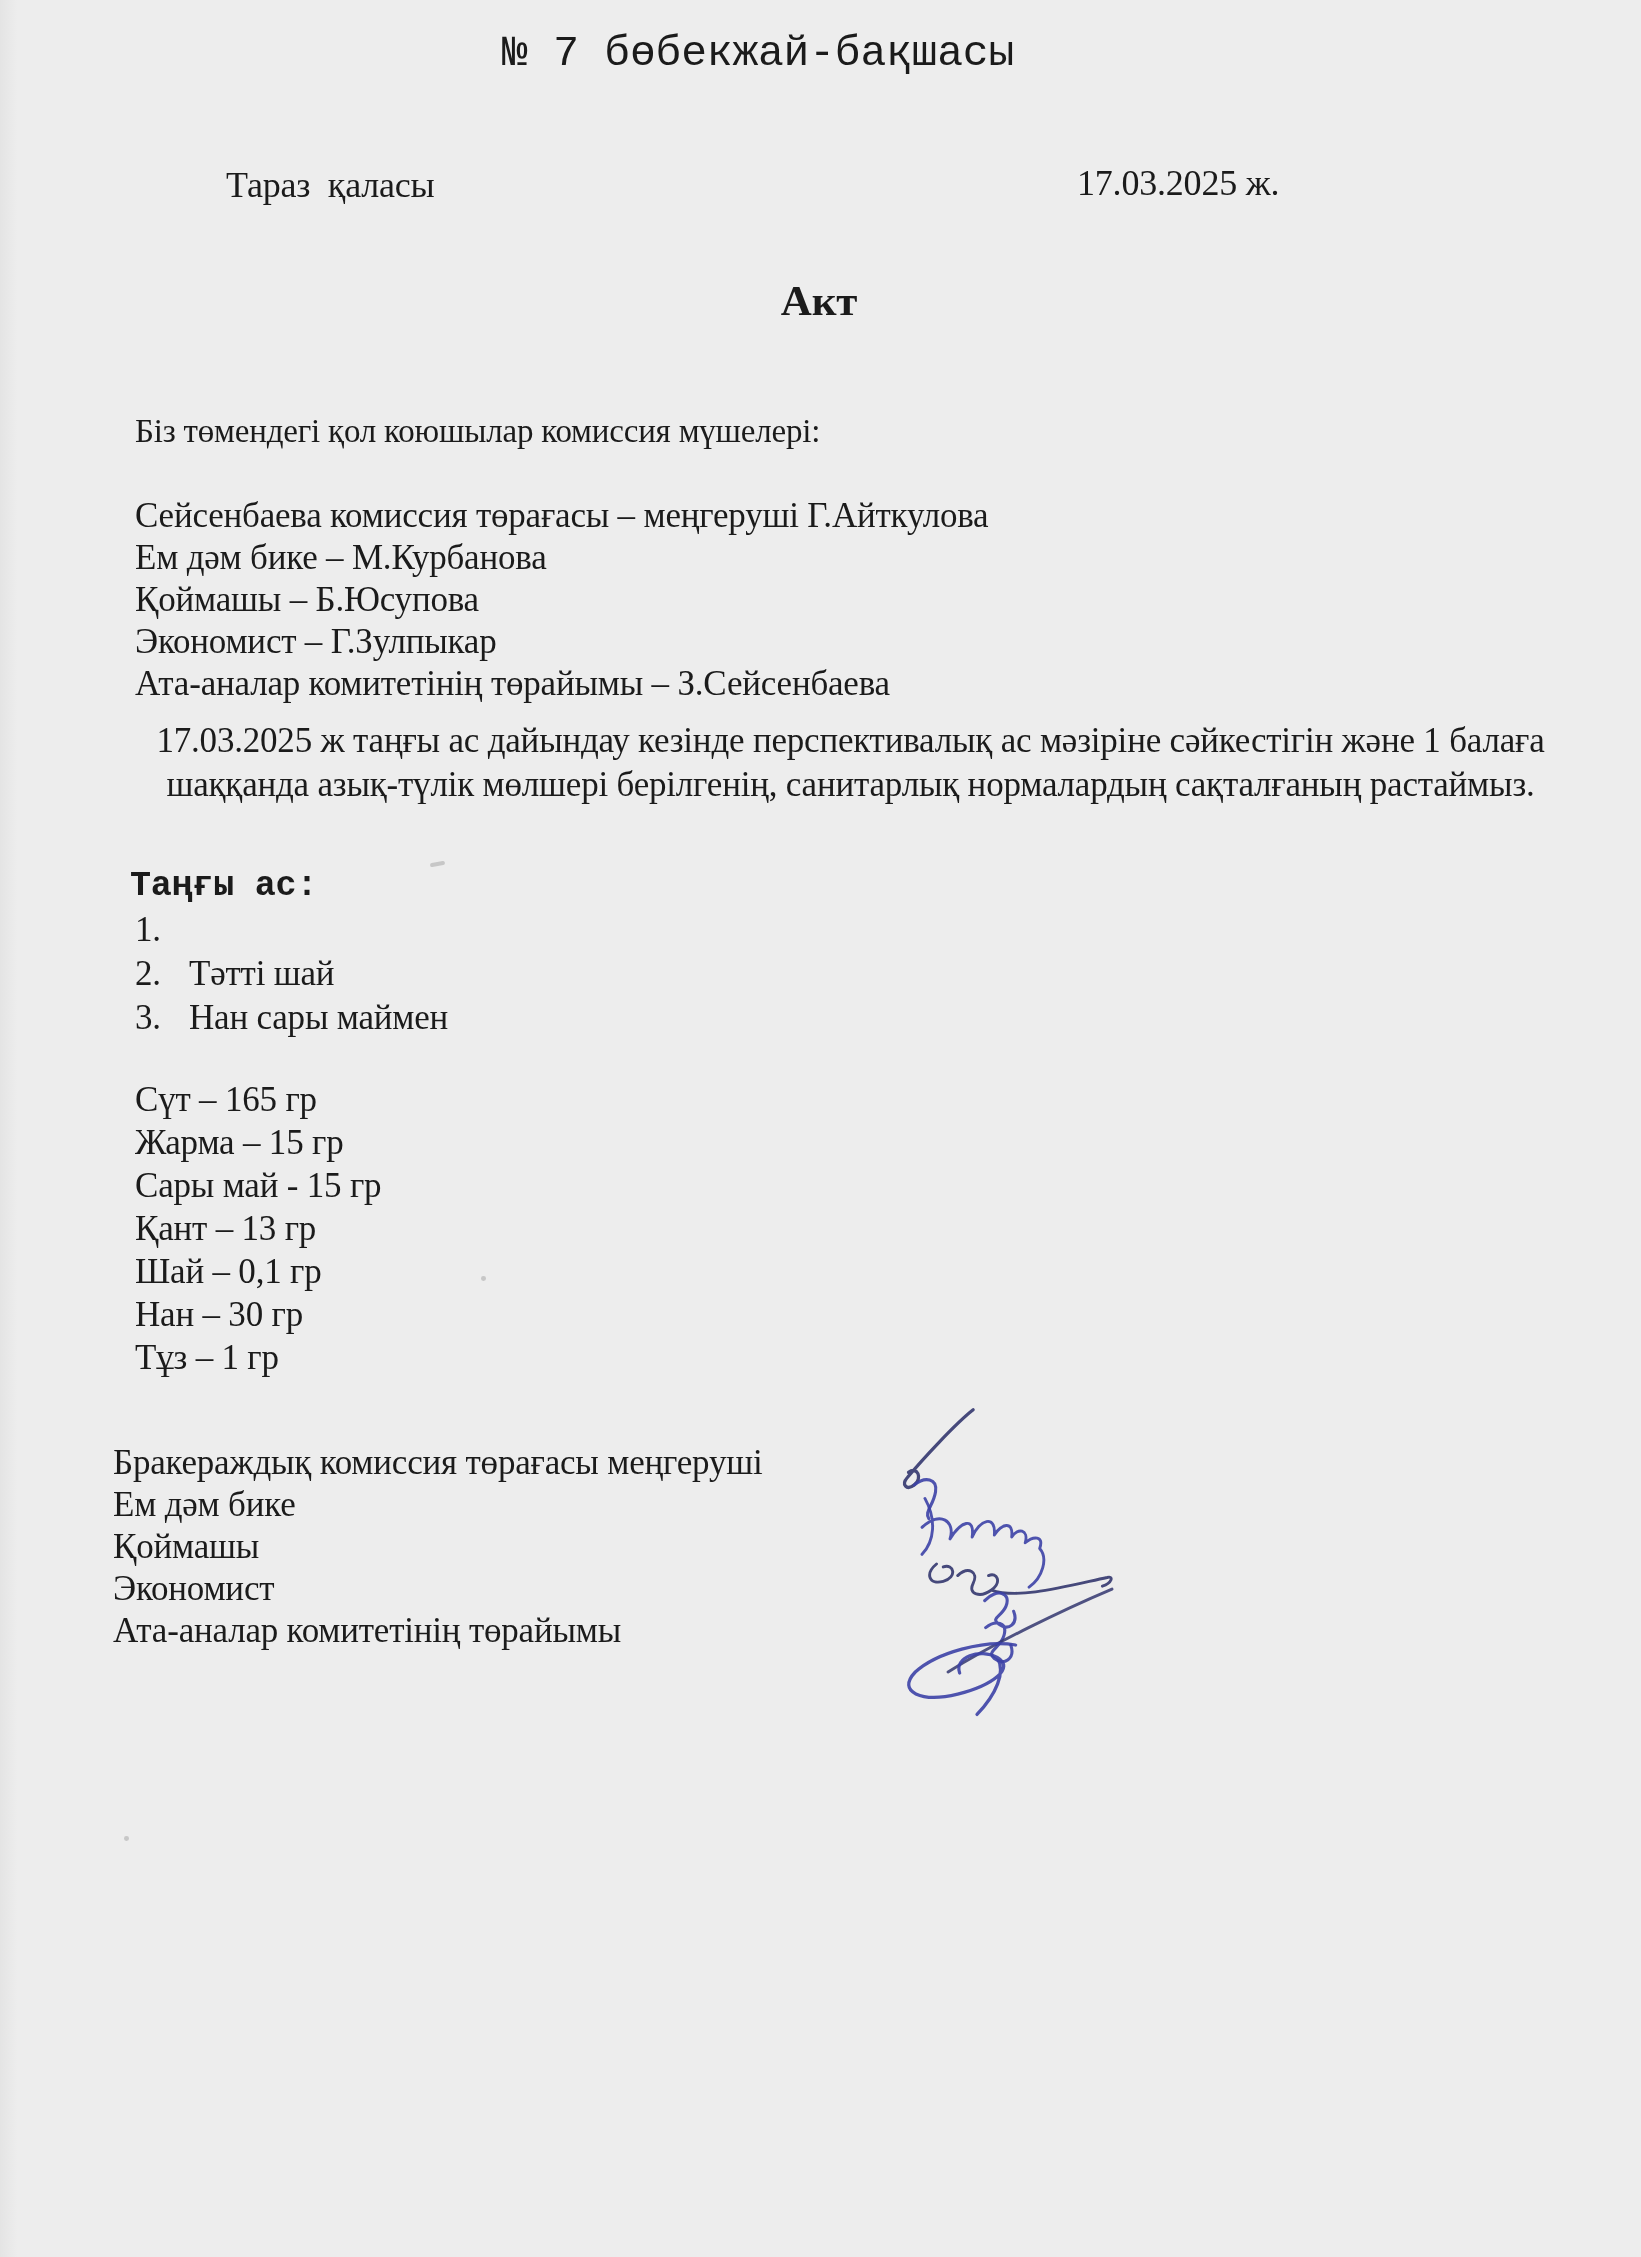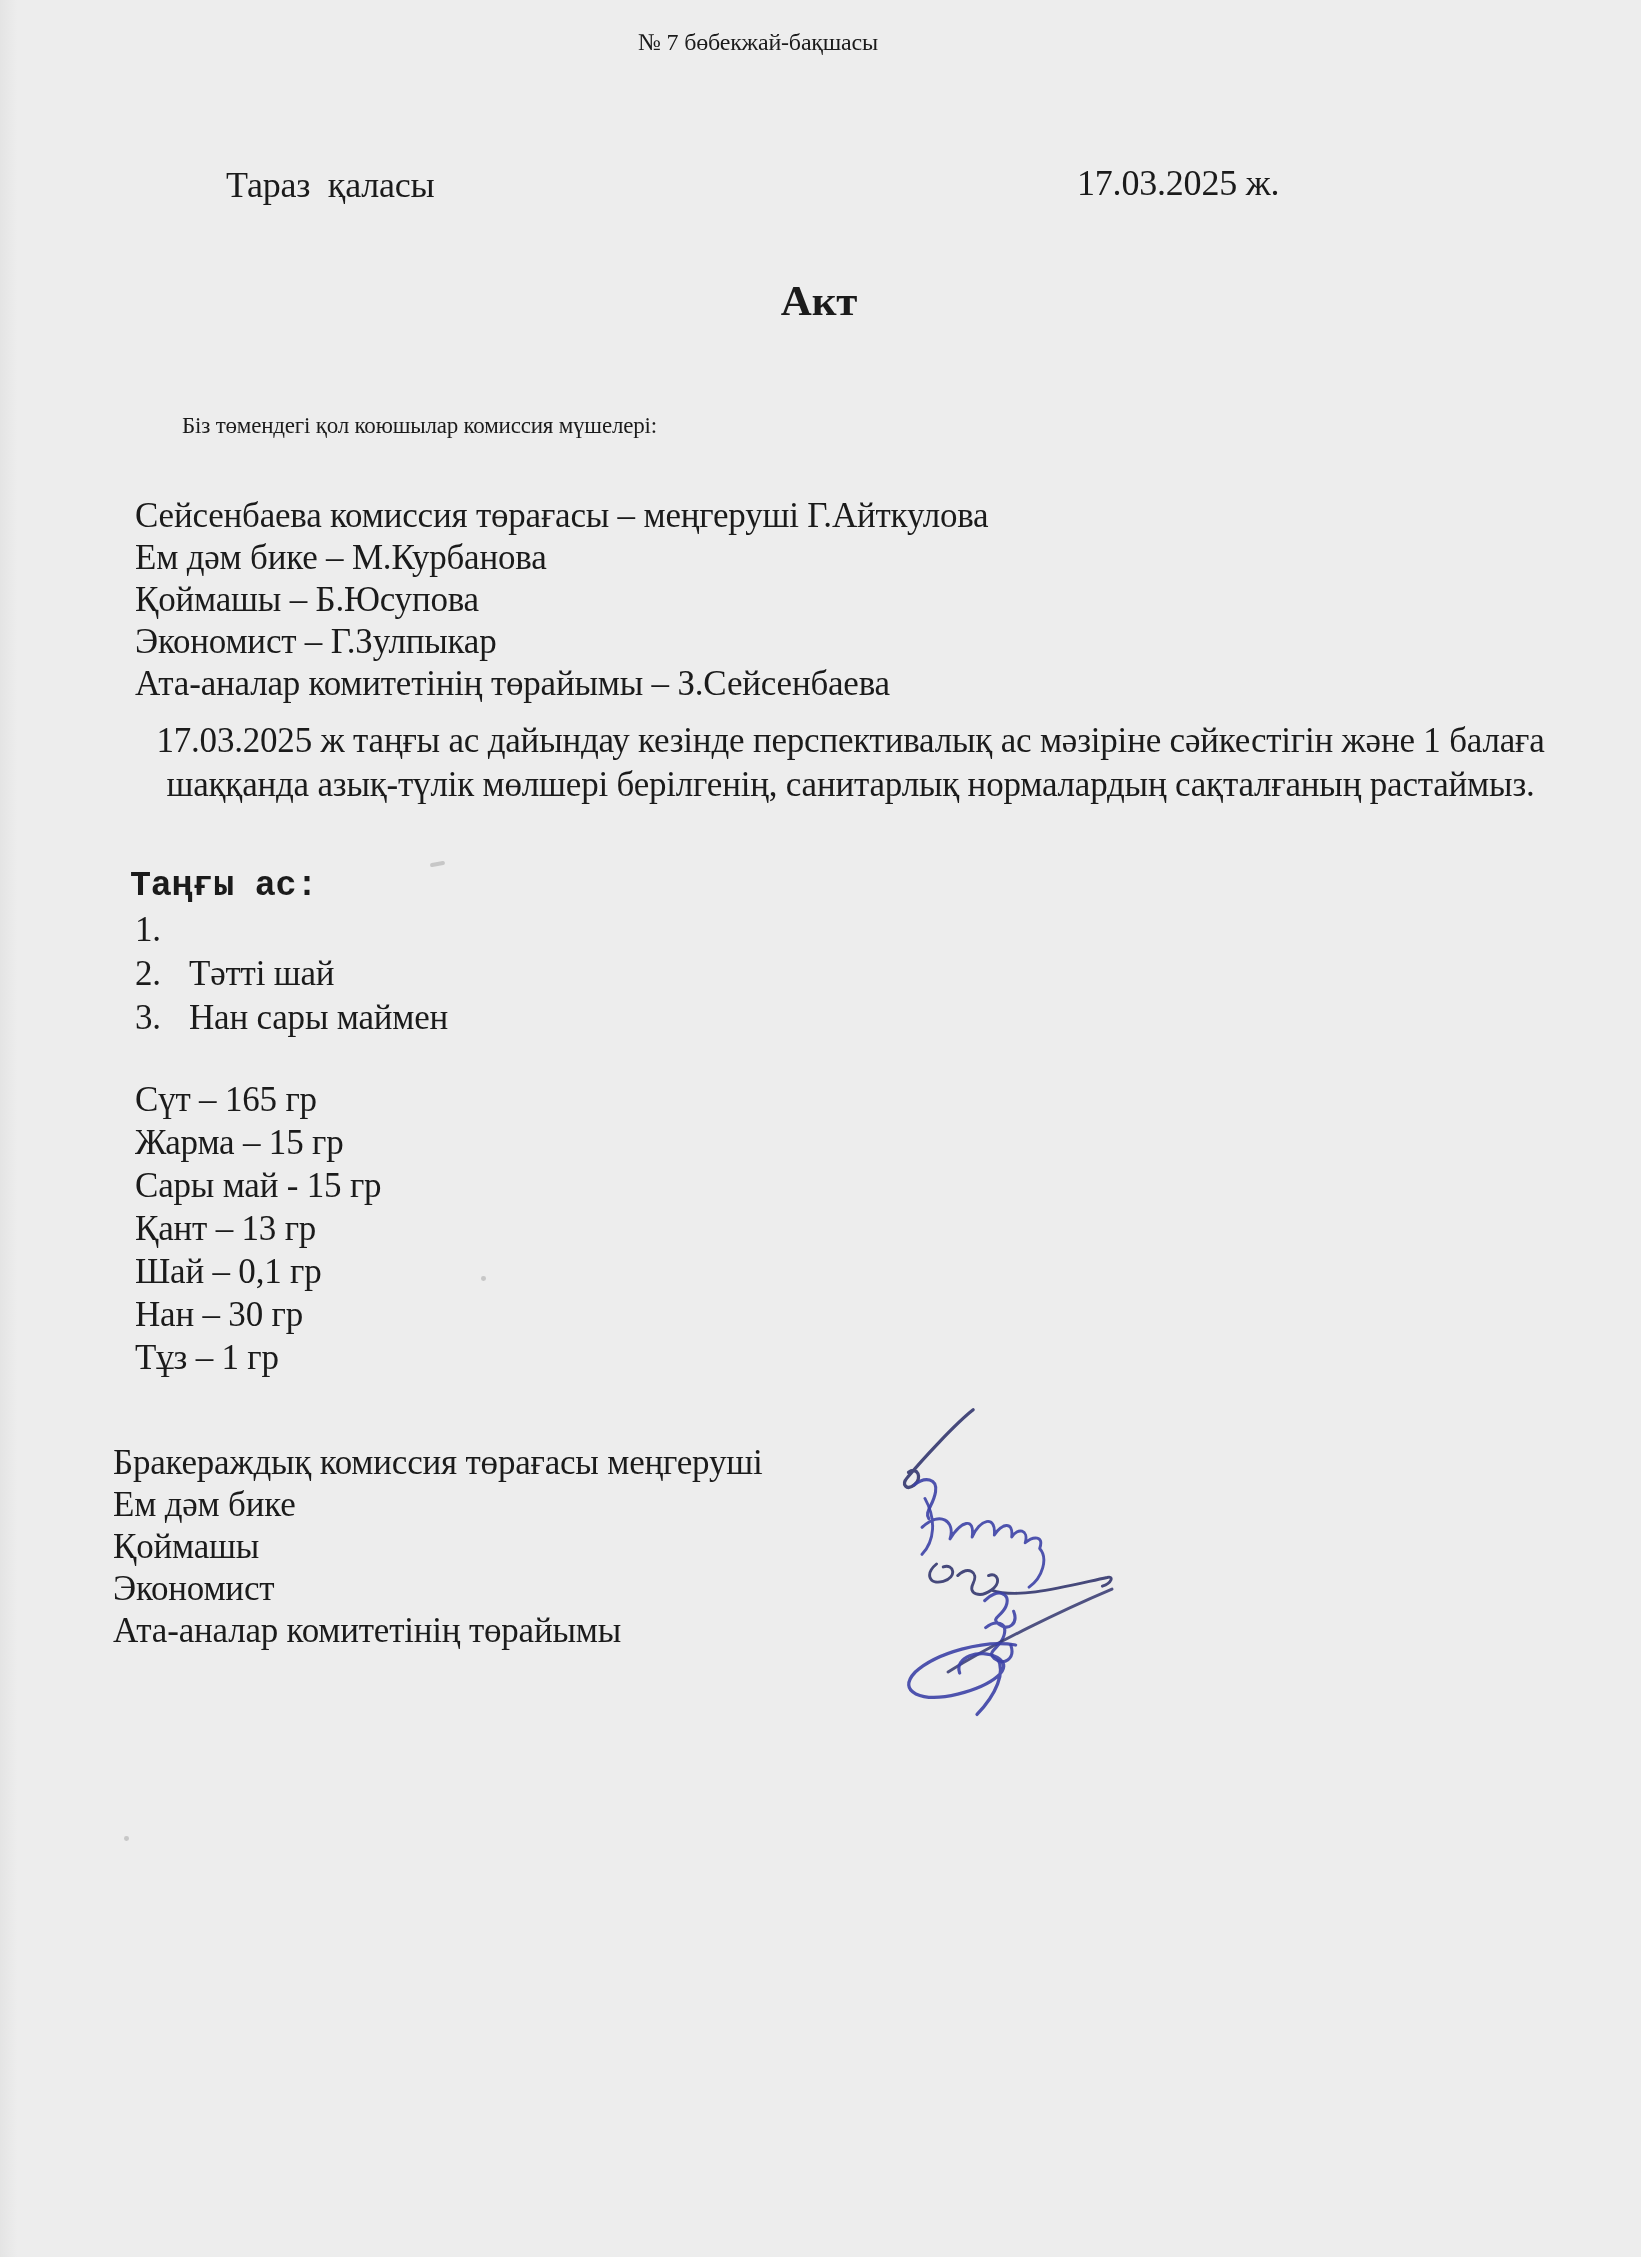--- a/index.html
+++ b/index.html
@@ -8,25 +8,25 @@
     width:1641px;height:2257px;
     background:
       linear-gradient(90deg, #e4e4e4 0px, #ededed 17.4px),
       #ededed;
     font-family:"Liberation Serif","DejaVu Serif",serif;
     color:#1b1b1b;
     overflow:hidden;
     letter-spacing:-0.2px;
   }
   .abs{position:absolute;}
-  .institution{top:29px;left:758px;transform:translateX(-50%);font-size:24px;white-space:nowrap;}
+  .institution{top:29px;left:758px;transform:translateX(-50%);font-size:43px;white-space:nowrap;font-family:Liberation Mono, monospace;}
   .city{top:164px;left:226px;font-size:36px;white-space:pre;}
   .date{top:162px;left:1077px;font-size:36px;white-space:nowrap;}
   .act-title{top:276px;left:819px;transform:translateX(-50%);font-size:43px;font-weight:bold;}
-  .intro{top:413px;left:135px;font-size:23px;white-space:nowrap;margin-left:47px;}
+  .intro{top:413px;left:135px;font-size:33px;white-space:nowrap;}
   .commission{top:495px;left:135px;font-size:35px;line-height:42px;}
   .commission .line{white-space:nowrap;}
   .statement{top:719px;left:131px;width:1439px;font-size:35px;line-height:44px;text-align:center;}
   .meal-heading{top:866px;left:130px;font-size:35px;font-weight:bold;white-space:nowrap;font-family:Liberation Mono, monospace;}
   .meal-list{top:908px;left:135px;font-size:35px;line-height:44px;}
   .meal-list .item{display:flex;white-space:nowrap;}
   .meal-list .num{width:54px;}
   .ingredients{top:1078px;left:135px;font-size:35px;line-height:43px;}
   .ingredients .line{white-space:nowrap;}
   .sig-roles{top:1442px;left:113px;font-size:35px;line-height:42px;}

